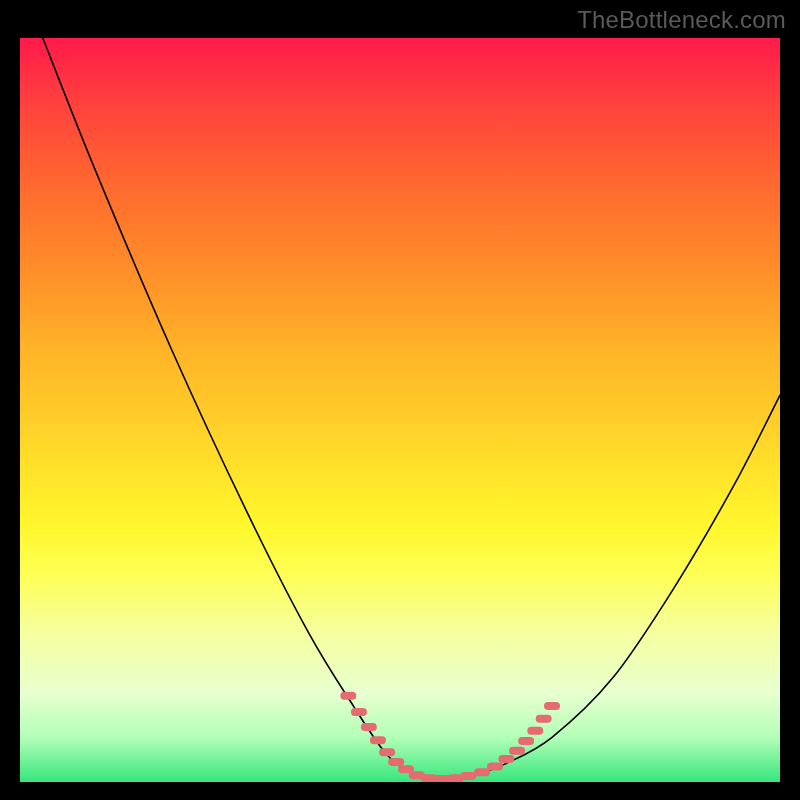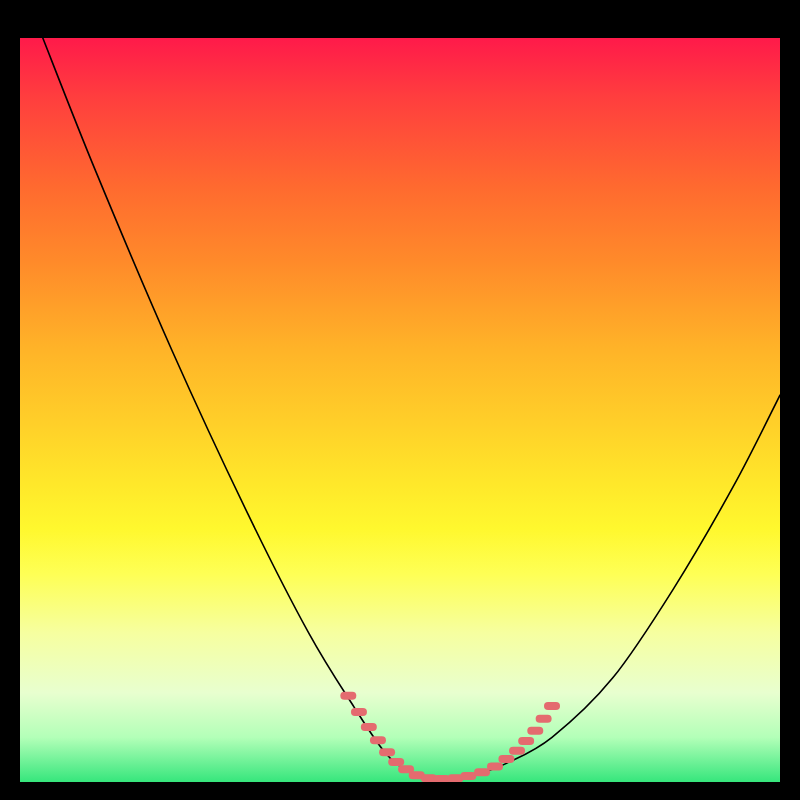--- a/index.html
+++ b/index.html
@@ -56,20 +56,21 @@
     stroke-linejoin: round;
   }
   .dot {
     fill: #e46b6f;
   }
 </style>
 </head>
 <body>
 
 <div class="container">
+  <div class="watermark">TheBottleneck.com</div>
   <div class="plot-frame">
     <svg class="curve" viewBox="0 0 760 744" preserveAspectRatio="none">
       <path id="curve-path" class="curve-path" d="M 22.8 0 C 31.666666666666668 22.32000000000001, 54.46666666666667 81.84000000000006, 76 133.92000000000007 C 97.53333333333333 186.00000000000009, 126.66666666666667 255.44000000000003, 152 312.48 C 177.33333333333334 369.52, 205.2 429.04, 228 476.16 C 250.8 523.28, 271.06666666666666 562.96, 288.8 595.2 C 306.53333333333336 627.44, 321.7333333333333 649.76, 334.4 669.6 C 347.06666666666666 689.44, 355.93333333333334 703.7, 364.8 714.24 C 373.6666666666667 724.78, 380 728.5, 387.6 732.84 C 395.20000000000005 737.1800000000001, 402.80000000000007 739.04, 410.40000000000003 740.28 C 418 741.52, 425.6 740.9, 433.2 740.28 C 440.79999999999995 739.66, 447.1333333333333 739.04, 456 736.56 C 464.8666666666667 734.0799999999999, 473.73333333333335 731.5999999999999, 486.40000000000003 725.4 C 499.0666666666667 719.2, 514.2666666666667 713.62, 532 699.36 C 549.7333333333333 685.1, 572.5333333333334 664.6400000000001, 592.8000000000001 639.84 C 613.0666666666667 615.04, 633.3333333333334 582.8, 653.6 550.56 C 673.8666666666667 518.3199999999999, 696.6666666666666 478.64, 714.4 446.4 C 732.1333333333333 414.15999999999997, 752.4 372, 760 357.12"></path>
       <g id="markers">
           <rect x="320.32000000000005" y="653.696" width="16" height="8" rx="4" ry="4" class="dot"></rect>
           <rect x="330.96" y="670.064" width="16" height="8" rx="4" ry="4" class="dot"></rect>
           <rect x="340.84" y="684.944" width="16" height="8" rx="4" ry="4" class="dot"></rect>
           <rect x="349.96000000000004" y="698.336" width="16" height="8" rx="4" ry="4" class="dot"></rect>
           <rect x="359.08" y="710.24" width="16" height="8" rx="4" ry="4" class="dot"></rect>
           <rect x="368.2" y="719.912" width="16" height="8" rx="4" ry="4" class="dot"></rect>

